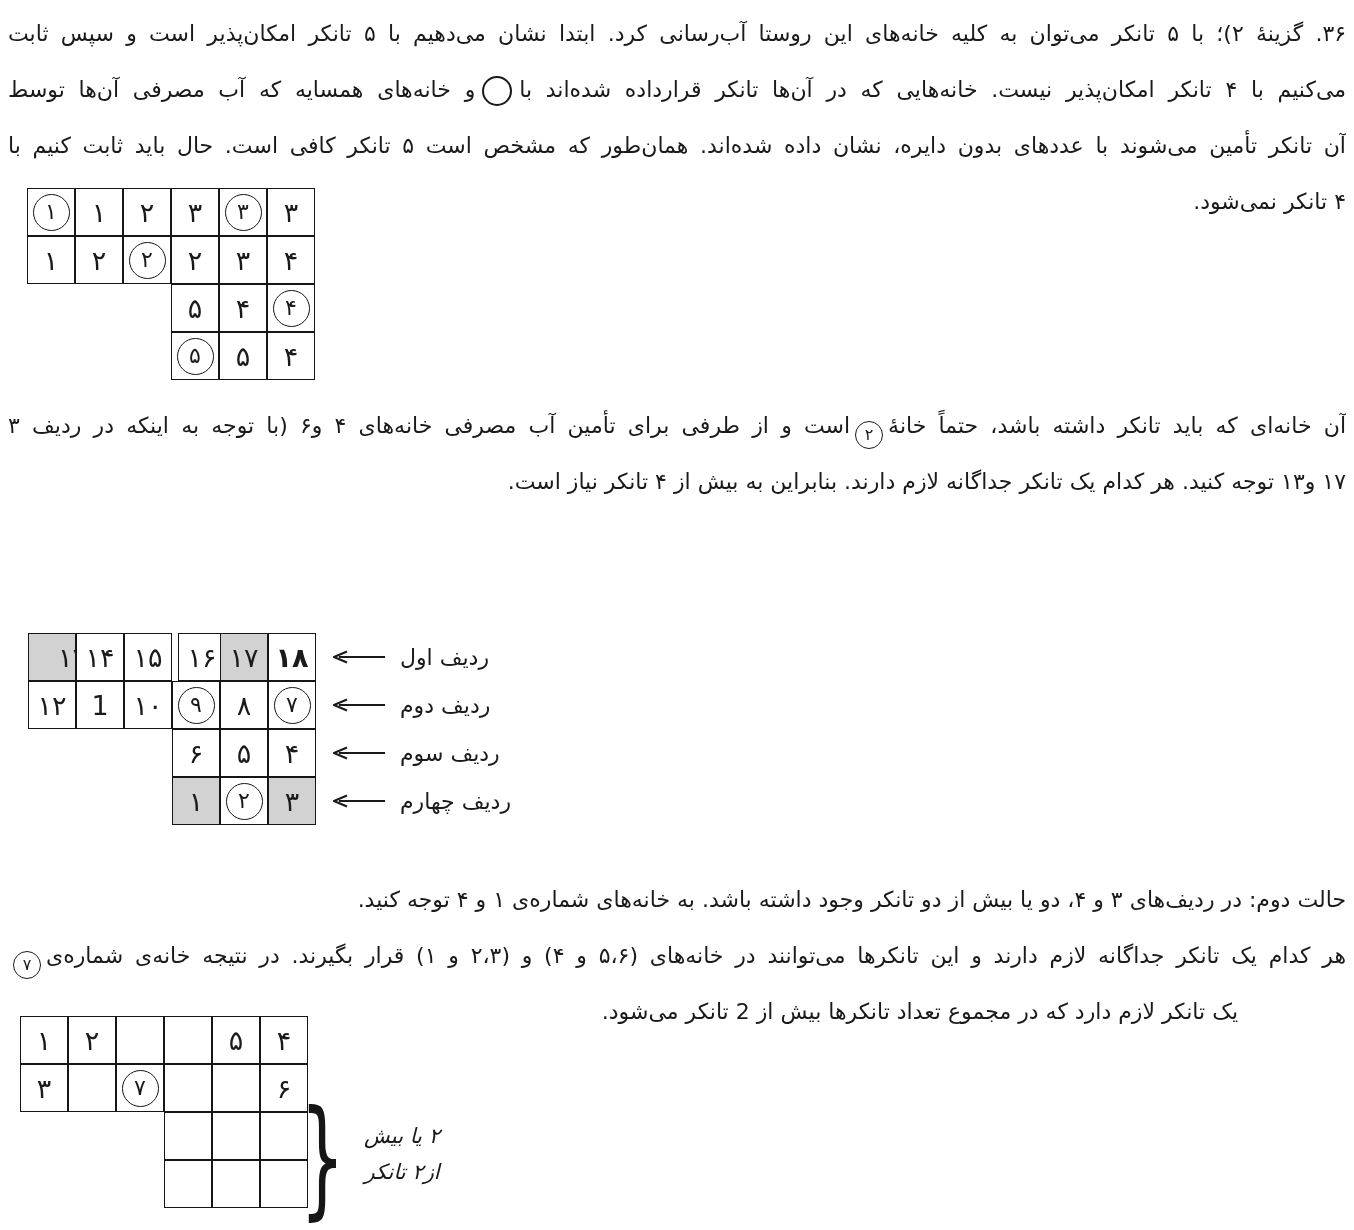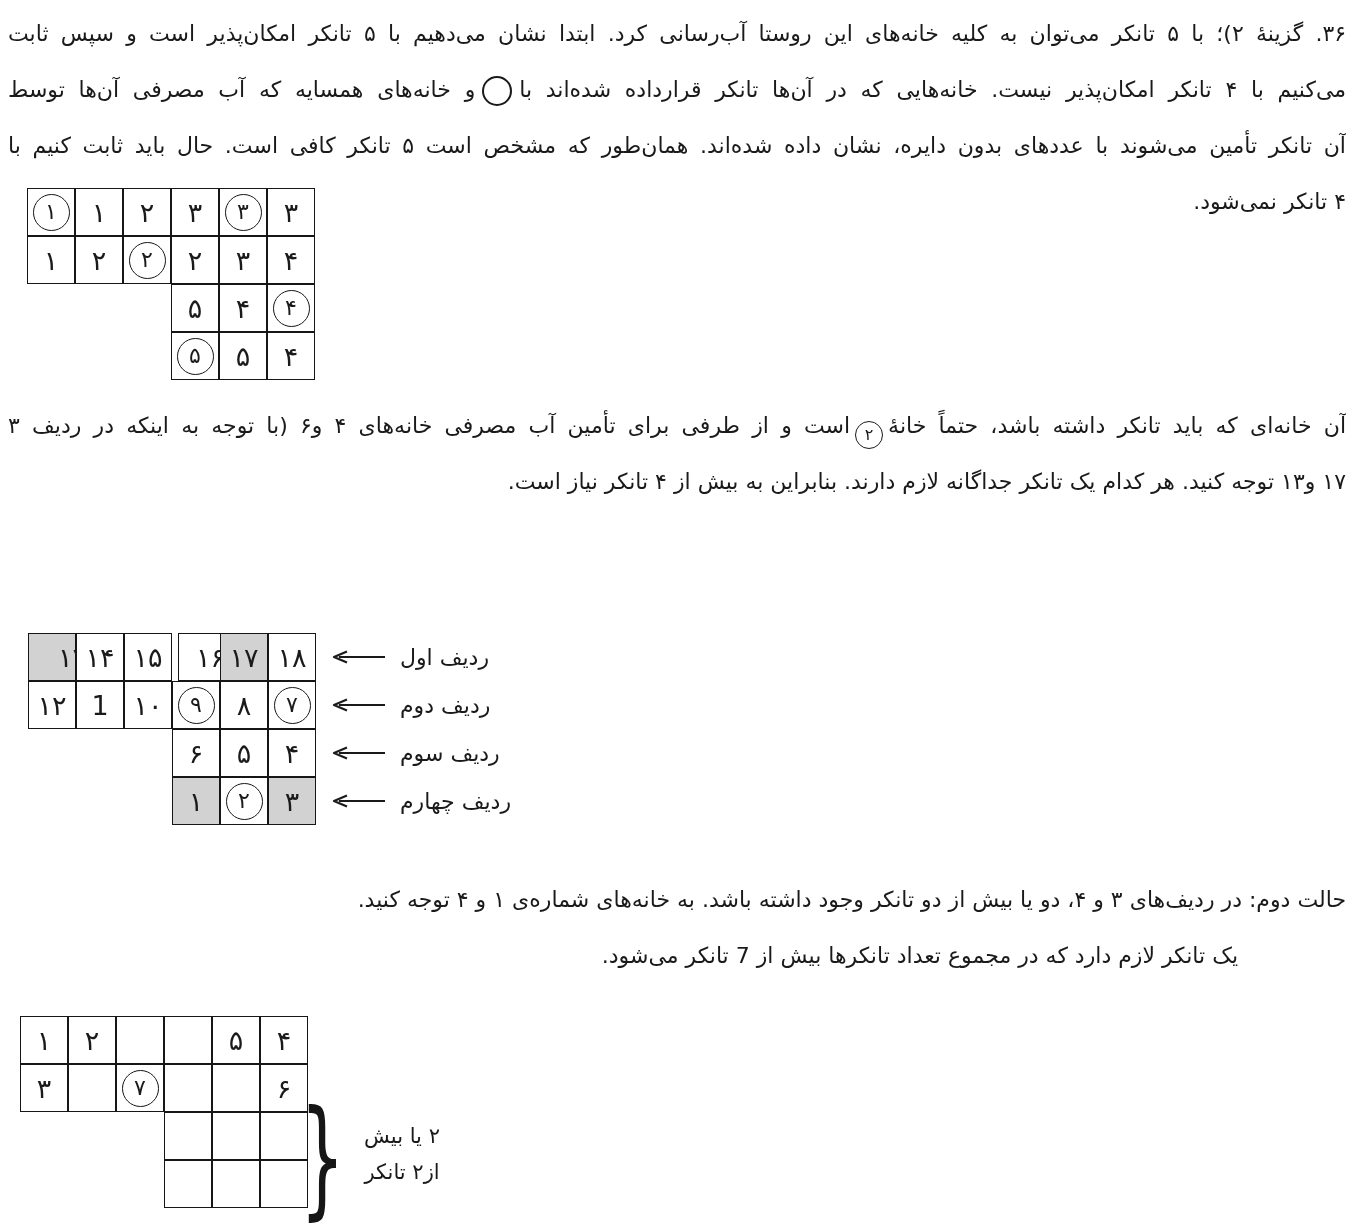--- a/index.html
+++ b/index.html
@@ -40,21 +40,21 @@
   #g2labels{position:absolute;left:330px;top:633px;width:220px}
   .rowlabel{position:absolute;left:0;height:48px;display:flex;align-items:center;gap:14px;direction:ltr}
   .rowlabel-text{font-size:22px;direction:rtl;white-space:nowrap}
   .brace{
     position:absolute;left:300px;top:1109px;width:44px;height:100px;
     font-size:128px;line-height:98px;transform:scaleX(0.55);
     transform-origin:left center;color:#161616;font-weight:400;
   }
   .bracelabel{
     position:absolute;left:334px;top:1118px;width:136px;direction:rtl;
-    text-align:center;font-size:21px;line-height:36px;white-space:nowrap;
+    text-align:center;font-size:21px;line-height:36px;white-space:nowrap;font-style:italic;
   }
   #p1{top:6px}
   #p2{top:398px}
   #p3{top:872px}
   #grid1{left:27px;top:188px;width:288px;height:192px}
   #grid2{left:28px;top:633px;width:288px;height:192px}
   #grid3{left:20px;top:1016px;width:288px;height:192px}
 </style>
 </head>
 <body>
@@ -144,27 +144,27 @@
 <div class="grid" id="grid2">
     <div class="cell shaded" style="left: 0px; top: 0px; height: 48px; width: 48px; padding-left: 41px;">
       <span>۱۳</span>
     </div>
     <div class="cell" style="left: 48px; top: 0px; height: 48px; width: 48px; text-align: center;">
       <span>۱۴</span>
     </div>
     <div class="cell" style="left: 96px; top: 0px; height: 48px; width: 48px;">
       <span>۱۵</span>
     </div>
-    <div class="cell" style="left: 150px; top: 0px; height: 48px; width: 48px; justify-content: flex-end;">
+    <div class="cell" style="left: 150px; top: 0px; height: 48px; width: 48px;">
       <span>۱۶</span>
     </div>
     <div class="cell shaded" style="left: 192px; top: 0px; height: 48px; width: 48px;">
       <span>۱۷</span>
     </div>
-    <div class="cell" style="left: 240px; top: 0px; height: 48px; width: 48px;">
+    <div class="cell" style="left: 240px; top: 0px; height: 48px; width: 48px; font-weight: bold;">
       <span>۱۸</span>
     </div>
     <div class="cell" style="left: 0px; top: 48px; height: 48px; width: 48px;">
       <span>۱۲</span>
     </div>
     <div class="cell" style="left: 48px; top: 48px; height: 48px; width: 48px;">
       <span>1</span>
     </div>
     <div class="cell" style="left: 96px; top: 48px; height: 48px; width: 48px;">
       <span>۱۰</span>
@@ -226,22 +226,25 @@
       </svg>
       <span class="rowlabel-text">ردیف چهارم</span>
     </div>
   </div>
 
 <div class="para" id="p3">
   <div class="tline rightline">
     <span class="bhead">حالت دوم:</span>
     <span>در ردیف‌های ۳ و ۴، دو یا بیش از دو تانکر وجود داشته باشد. به خانه‌های شماره‌ی ۱ و ۴ توجه کنید.</span>
   </div>
+  <div class="tline just">
+    <span>هر کدام یک تانکر جداگانه لازم دارند و این تانکرها می‌توانند در خانه‌های (۵،۶ و ۴) و (۲،۳ و ۱) قرار بگیرند. در نتیجه خانه‌ی شماره‌ی</span><span class="circ-num">۷</span>
+  </div>
   <div class="tline rightline pad-r">
-    <span>یک تانکر لازم دارد که در مجموع تعداد تانکرها بیش از 7 تانکر می‌شود.</span>
+    <span>یک تانکر لازم دارد که در مجموع تعداد تانکرها بیش از 2 تانکر می‌شود.</span>
   </div>
 </div>
 
 <div class="grid" id="grid3">
     <div class="cell" style="left: 0px; top: 0px; height: 48px; width: 48px;">
       <span>۱</span>
     </div>
     <div class="cell" style="left: 48px; top: 0px; height: 48px; width: 48px;">
       <span>۲</span>
     </div>

